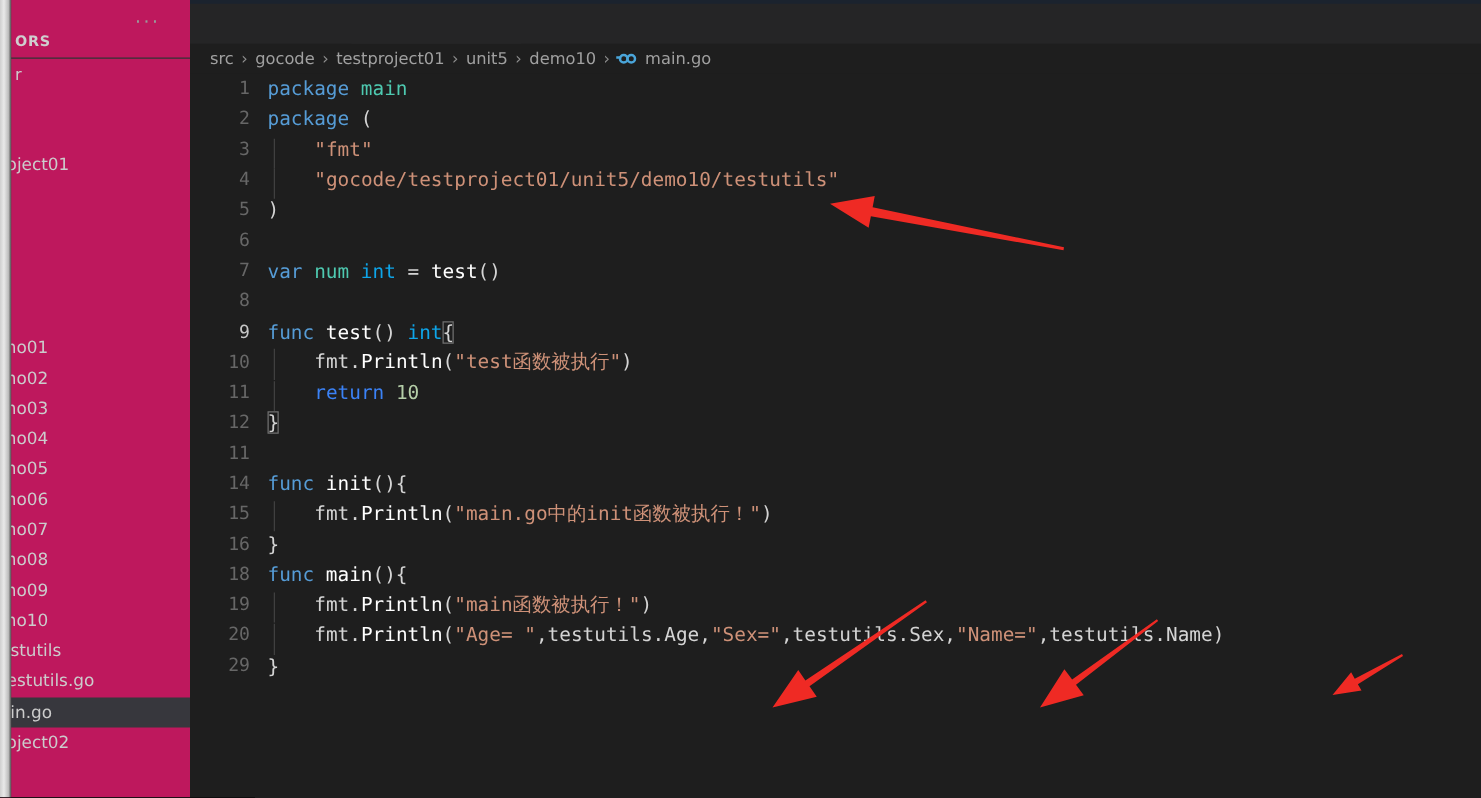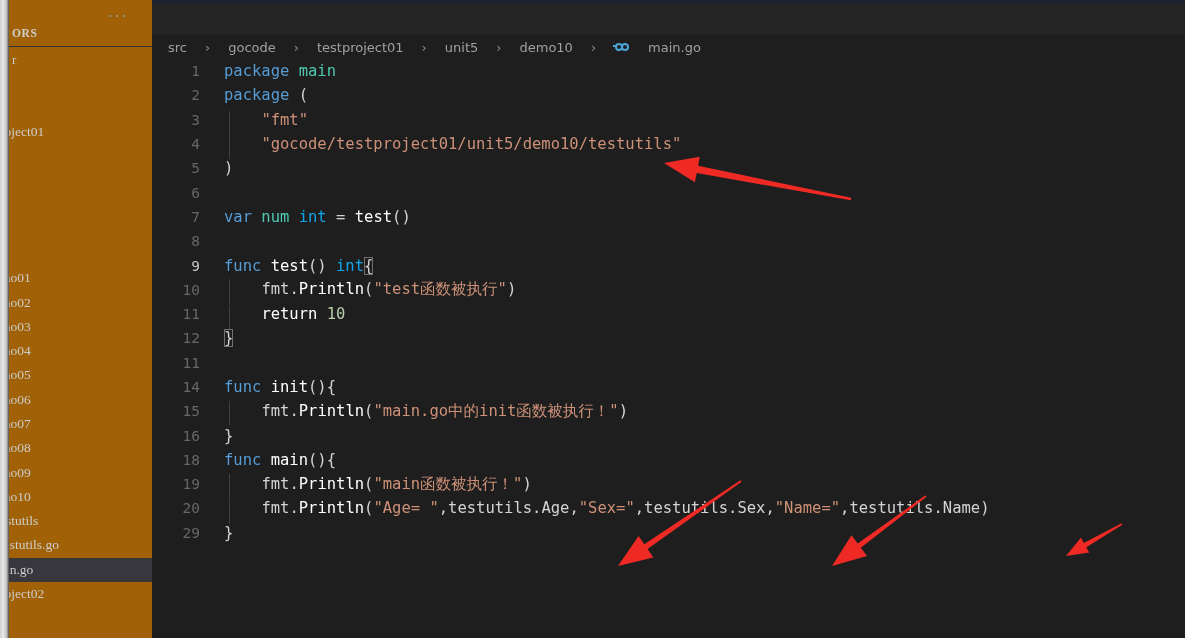--- a/index.html
+++ b/index.html
@@ -9,21 +9,21 @@
     font-family:"DejaVu Sans","Liberation Sans",sans-serif;
     overflow:hidden; position:relative;
   }
   #screen{ position:absolute; inset:0; width:1185px; height:638px; background:#1e1e1e; overflow:hidden; }
 
   
   .edge-strip{ position:absolute; left:0; top:0; width:9px; height:638px;
       background:linear-gradient(to right,#cfcfcf 0%,#e9e9e9 35%,#bdbdbd 75%,#4a4a4a 100%); z-index:60; }
 
   
-  .sidebar{ position:absolute; left:0; top:0; width:152px; height:638px; background:#a16207; z-index:10;font-family:Liberation Serif, serif; }
+  .sidebar{ position:absolute; left:0; top:0; width:152px; height:638px; background:#be185d; z-index:10; }
   .sb-header{ position:absolute; left:0; top:20px; height:26px; width:152px;
       color:#cfcfcf; font-size:11.5px; font-weight:bold; letter-spacing:.6px;
       display:flex; align-items:center; padding-left:12px; }
   .sb-divider{ position:absolute; left:0; top:46px; width:152px; height:1px; background:#333334; }
   .sb-sub{ position:absolute; left:0; top:48px; height:24px; width:152px; color:#cccccc;
       font-size:13px; display:flex; align-items:center; padding-left:12px; }
   .sb-list{ position:absolute; left:0; top:96px; width:152px; }
   .sb-item{ height:24.3px; display:flex; align-items:center; color:#cccccc;
       font-size:13.5px; white-space:nowrap; }
   .sb-item.sel{ background:#37373d; }
@@ -41,45 +41,45 @@
       border:2px solid #4aa5d9; box-sizing:border-box; }
   .go-ic i.a{ left:1px; } .go-ic i.b{ left:7px; }
   .go-ic s{ position:absolute; left:-1px; top:4px; width:4px; height:2px; background:#4aa5d9; }
   .tab.inactive .go-ic i{ border-color:#3f7fa5; } .tab.inactive .go-ic s{ background:#3f7fa5; }
   .tab-close{ margin-left:16px; color:#cfcfcf; font-size:15px; line-height:1; }
   .ellipsis{ position:absolute; left:108px; top:9px; width:26px; height:16px; color:#9a9a9a;
       font-size:15px; letter-spacing:2px; line-height:16px; z-index:11; }
 
   
   .crumbs{ position:absolute; left:152px; top:35px; right:0; height:24px; background:#1e1e1e;
-      display:flex; align-items:center; padding-left:16px; color:#a0a0a0; font-size:13px; z-index:7;gap:12px; }
+      display:flex; align-items:center; padding-left:16px; color:#a0a0a0; font-size:13px; z-index:7; }
   .crumbs .c{ white-space:nowrap; }
   .crumbs .sep{ margin:0 6px; color:#8d8d8d; }
   .crumbs .go-ic{ margin-right:5px; }
 
   
   .editor{ position:absolute; left:152px; top:59px; right:0; bottom:0; background:#1e1e1e; z-index:5; }
   .code{ position:absolute; left:0; top:0; right:0; top:0;
       font-family:"DejaVu Sans Mono","Liberation Mono",monospace; font-size:15.5px; }
   .row{ height:24.3px; display:flex; align-items:center; white-space:pre; }
   .gut{ width:62px; flex:0 0 62px; text-align:right; padding-right:14px;
       color:#676767; font-size:14.5px; font-family:"DejaVu Sans Mono",monospace; }
   .row.cur .gut{ color:#c6c6c6; }
-  .txt{ flex:1 1 auto; position:relative; color:#d4d4d4;margin-left:10px; }
+  .txt{ flex:1 1 auto; position:relative; color:#d4d4d4; }
   .ind{ position:absolute; top:0; width:1px; height:24.3px; background:#404040; }
 
   
   .kw{ color:#569cd6; }      
   .pkg{ color:#4ec9b0; }     
   .typ{ color:#0ea5e9; }
   .fn{ color:#ffffff; }
   .str{ color:#ce9178; }
   .num{ color:#b5cea8; }
   .pl{ color:#d4d4d4; }
-  .ctl{ color:#ffffff; }
+  .ctl{ color:#3b82f6; }
 
   .brk{ outline:1px solid #707070; outline-offset:-1px; }
 
   
   .arrows{ position:absolute; inset:0; z-index:40; pointer-events:none; }
 </style>
 </head>
 <body>
 
 <div id="screen">

